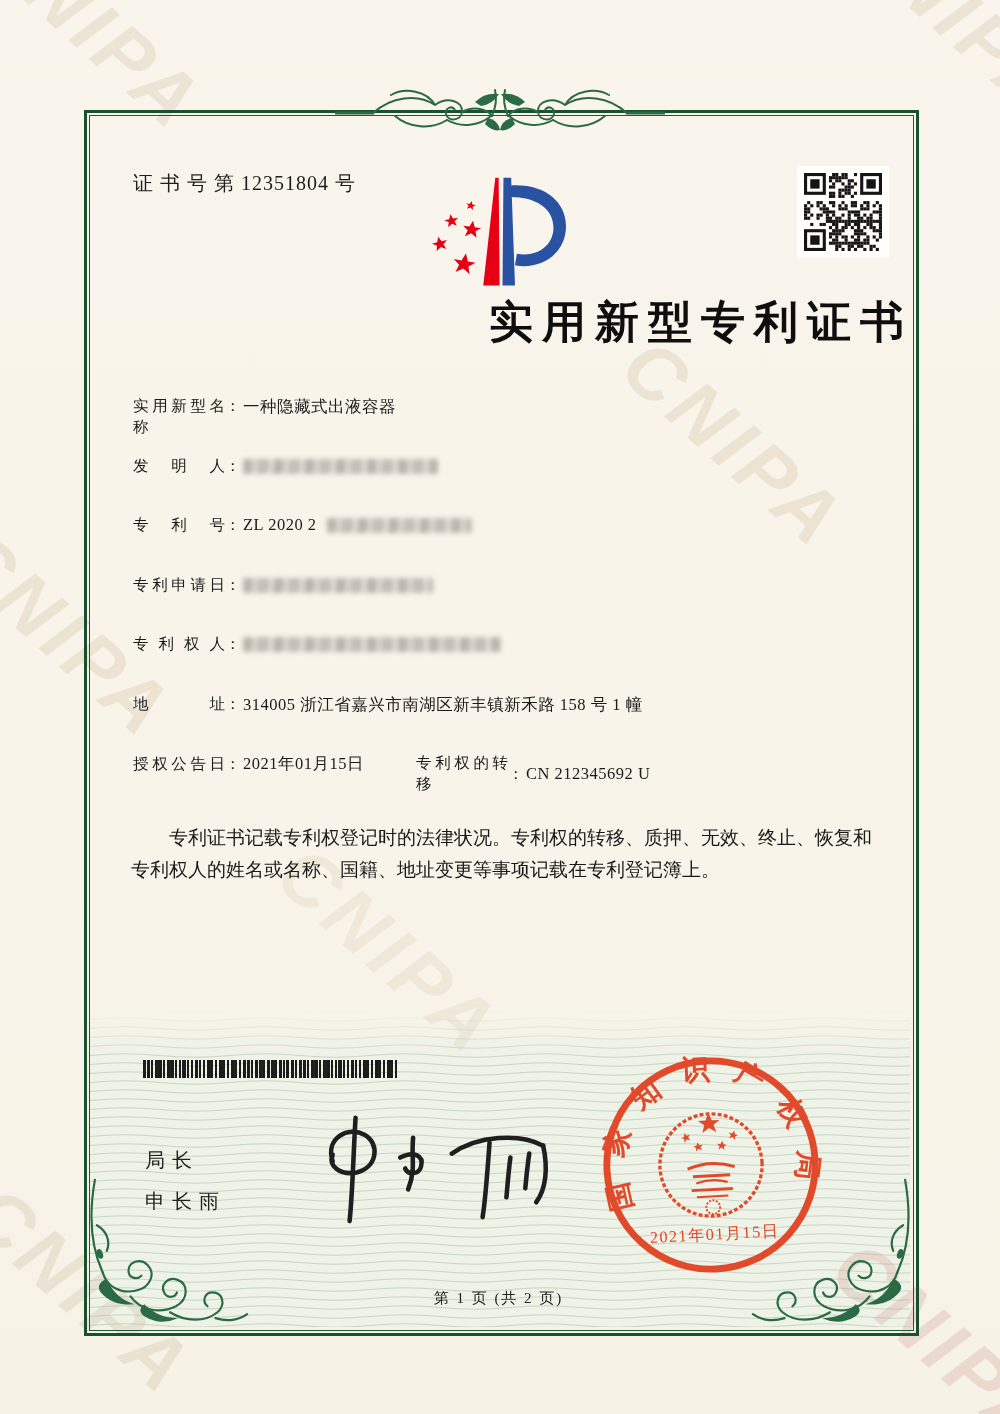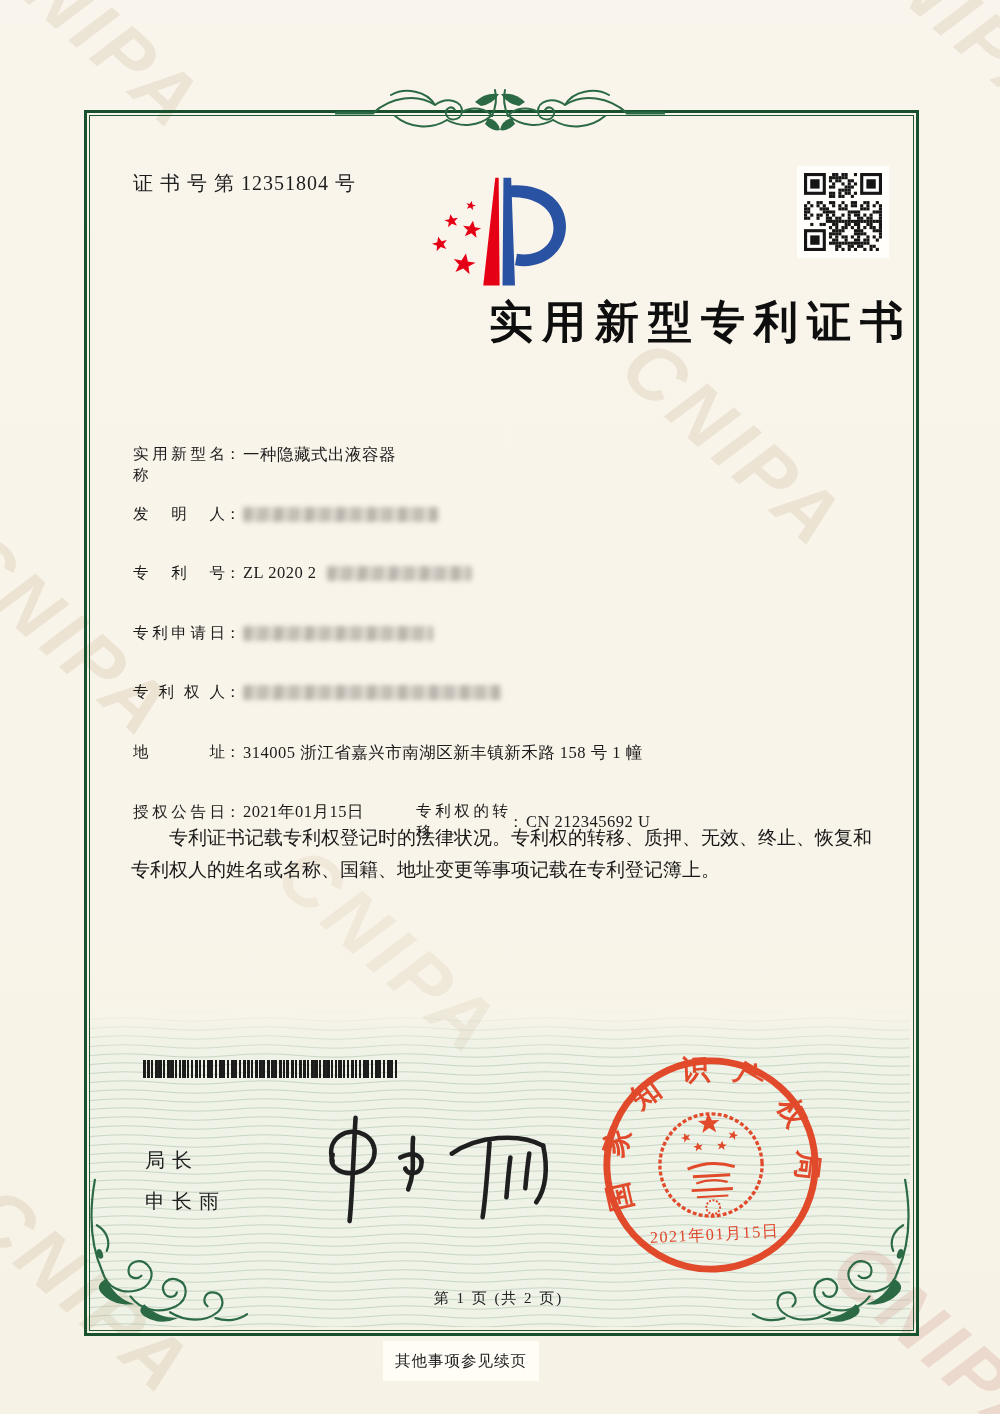--- a/index.html
+++ b/index.html
@@ -29,21 +29,21 @@
 
   .content{position:absolute;inset:0;z-index:5;}
 
   .certno{position:absolute;left:133px;top:170px;font-size:20px;color:#1d1d1d;letter-spacing:1px;}
   .logo{position:absolute;left:430px;top:172px;width:145px;height:125px;}
   .qr{position:absolute;left:797px;top:166px;width:92px;height:92px;background:#fffefb;
       display:flex;align-items:center;justify-content:center;}
   .title{position:absolute;left:84px;top:293px;width:829px;text-align:right;
          font-size:44px;font-weight:700;letter-spacing:9px;color:#0e0e0e;}
 
-  .fields{position:absolute;left:133px;top:444px;width:742px;}
+  .fields{position:absolute;left:133px;top:396px;width:742px;}
   .frow{height:59.5px;display:flex;align-items:flex-start;font-size:16.5px;color:#1b1b1b;}
   .flabel{display:inline-block;width:92px;text-align:justify;text-align-last:justify;font-size:15.5px;}
   .fcolon{display:inline-block;width:18px;font-size:15.5px;}
   .fval{letter-spacing:.5px;}
   .grp{display:flex;align-items:center;font-family:Liberation Serif, serif;}
   .grp1{width:283px;}
   .blur{display:inline-block;height:15px;margin-top:3px;border-radius:2px;filter:blur(2.6px);opacity:.8;
         background:repeating-linear-gradient(93deg,#a9a49c 0 9px,#d2cdc5 9px 15px,#b6b1a9 15px 26px,#ddd8d0 26px 31px);}
   .w195{width:195px}.w145{width:145px}.w190{width:190px}.w258{width:258px}
 
@@ -493,16 +493,15 @@
         <path d="M96,126 H134" stroke-width="3"></path>
         <path d="M99,133 Q115,128 131,133" stroke-width="2.4"></path>
         <path d="M94,140 H136" stroke-width="3"></path>
         <path d="M99,147 H131" stroke-width="2"></path>
         <circle cx="115" cy="158" r="7" stroke-width="2" stroke-dasharray="2 1.6"></circle>
       </g>
       <text x="115" y="191" text-anchor="middle" font-size="16.5" fill="#df3b20" letter-spacing="1.5" font-family="Liberation Serif, DejaVu Serif, serif">2021年01月15日</text>
     </svg>
 
     <div class="pageind">第 1 页 (共 2 页)</div>
-    <div class="note">其他事项参见续页</div>
 
   </div>
 </div>
 
 </body></html>

